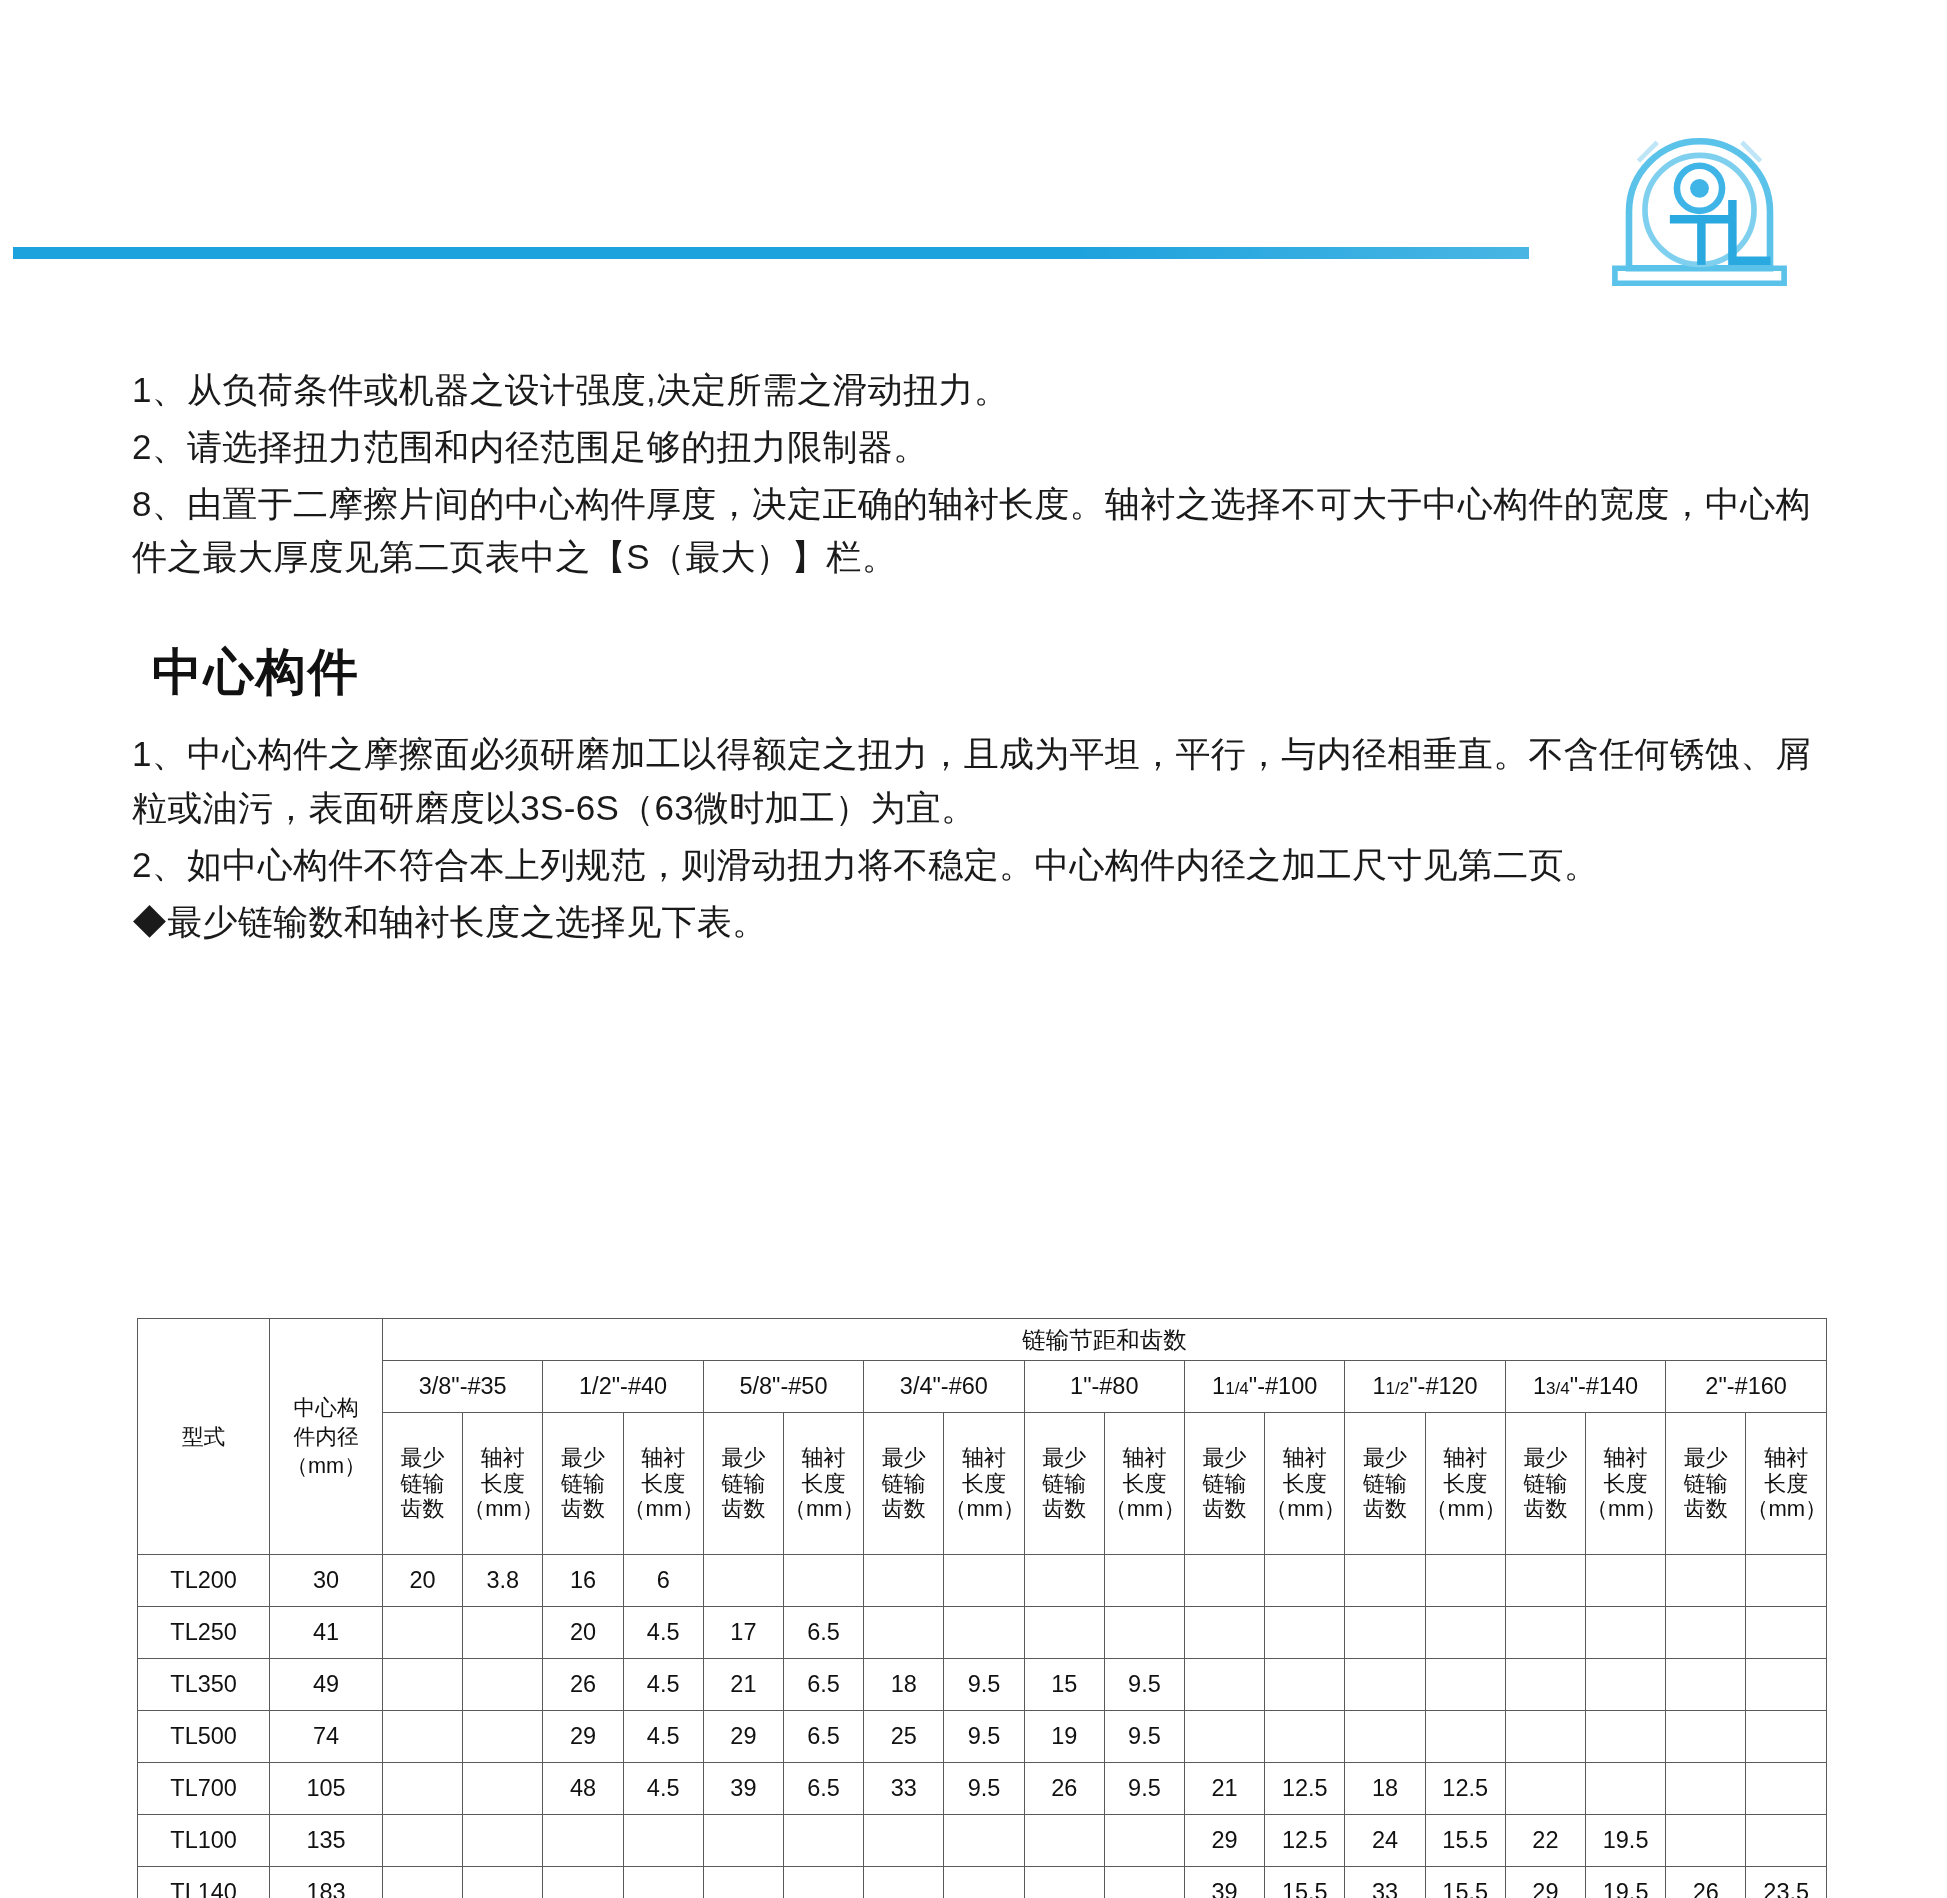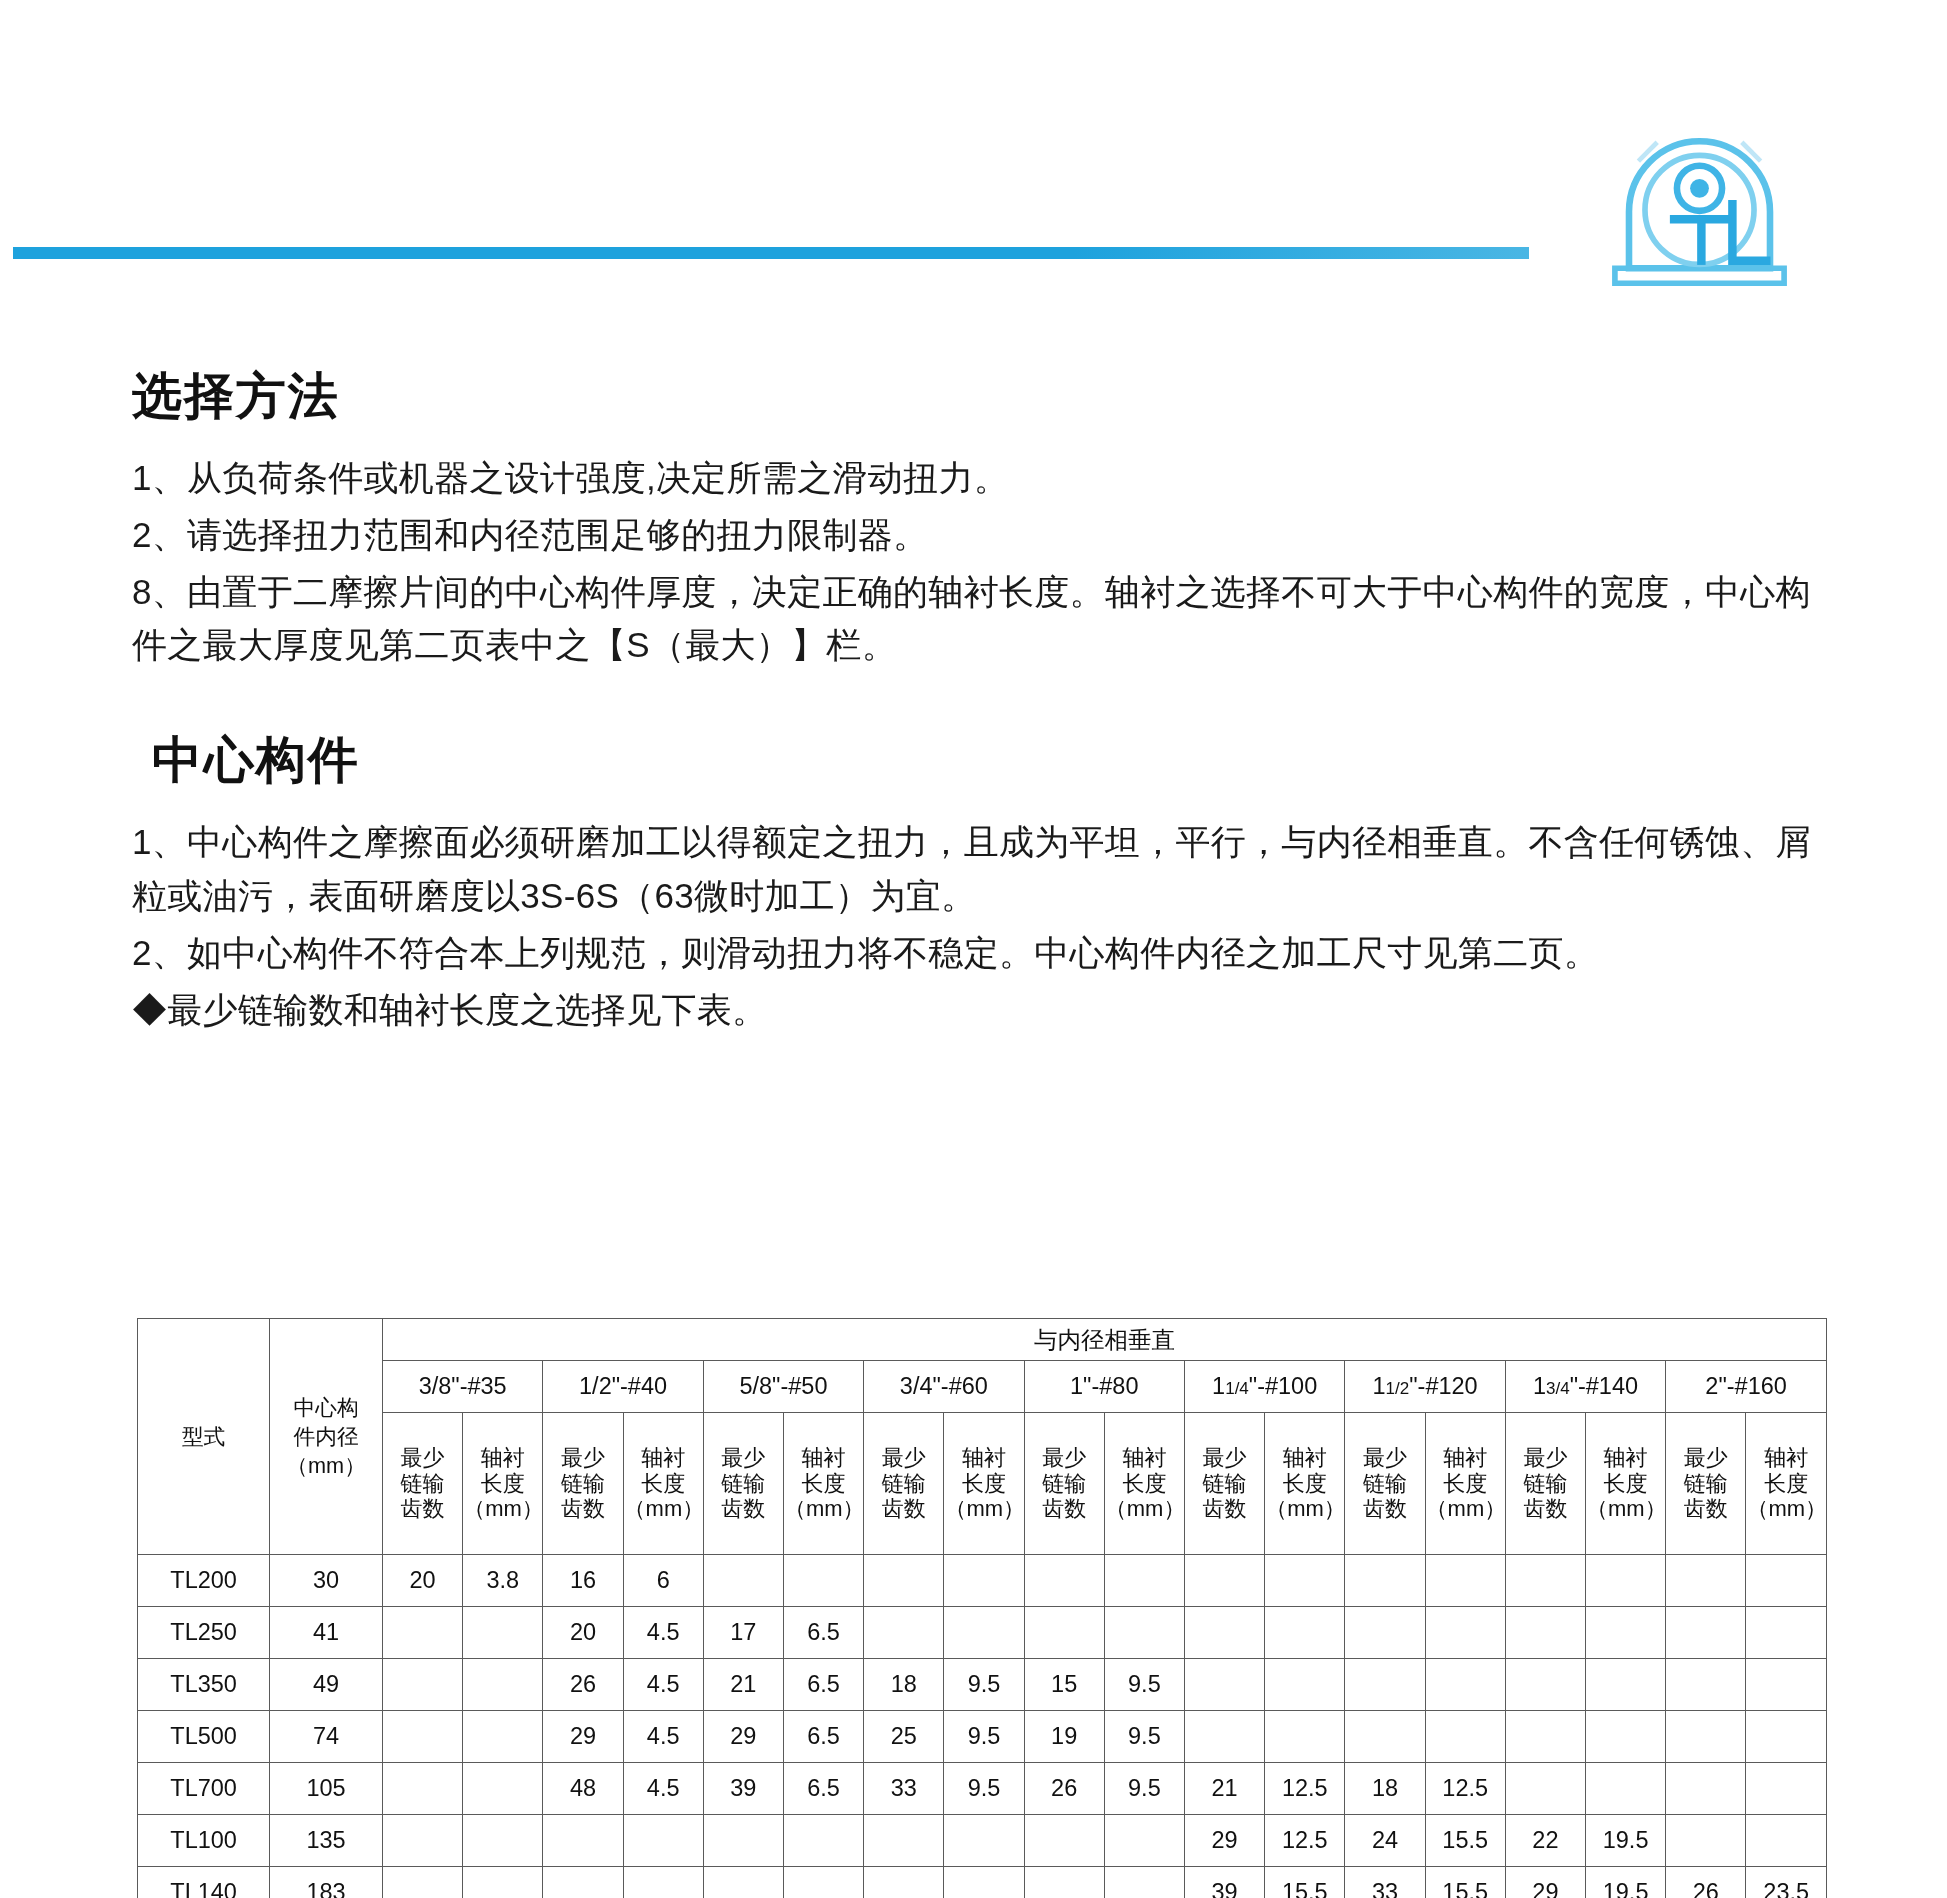--- a/index.html
+++ b/index.html
@@ -127,21 +127,20 @@
       <g fill="none" stroke="#bfe6f7" stroke-width="5">
         <path d="M50 66 L70 46"></path>
         <path d="M160 46 L180 66"></path>
       </g>
     </svg>
   </div>
 </div>
 
 <div class="content">
 
-  <h2 class="section-title">选择方法</h2>
   <p class="para">1、从负荷条件或机器之设计强度,决定所需之滑动扭力。</p>
   <p class="para">2、请选择扭力范围和内径范围足够的扭力限制器。</p>
   <p class="para">8、由置于二摩擦片间的中心构件厚度，决定正确的轴衬长度。轴衬之选择不可大于中心构件的宽度，中心构件之最大厚度见第二页表中之【S（最大）】栏。</p>
 
   <h2 class="section-title second">中心构件</h2>
   <p class="para">1、中心构件之摩擦面必须研磨加工以得额定之扭力，且成为平坦，平行，与内径相垂直。不含任何锈蚀、屑粒或油污，表面研磨度以3S-6S（63微时加工）为宜。</p>
   <p class="para">2、如中心构件不符合本上列规范，则滑动扭力将不稳定。中心构件内径之加工尺寸见第二页。</p>
   <p class="para">◆最少链输数和轴衬长度之选择见下表。</p>
 
 </div>
@@ -171,21 +170,21 @@
         <col class="col-sub">
     </colgroup>
     <thead>
       <tr>
         <td rowspan="3">型式</td>
         <td rowspan="3">
           <span class="vstack">中心构</span>
           <span class="vstack">件内径</span>
           <span class="vstack">（mm）</span>
         </td>
-        <td class="hdr-group" colspan="18">与内径相垂直</td>
+        <td class="hdr-group" colspan="18">链输节距和齿数</td>
       </tr>
       <tr>
         <td class="hdr-pitch" colspan="2">3/8"-#35</td>
         <td class="hdr-pitch" colspan="2">1/2"-#40</td>
         <td class="hdr-pitch" colspan="2">5/8"-#50</td>
         <td class="hdr-pitch" colspan="2">3/4"-#60</td>
         <td class="hdr-pitch" colspan="2">1"-#80</td>
         <td class="hdr-pitch" colspan="2"><span>1</span><span class="frac-small">1/4</span><span>"-#100</span></td>
         <td class="hdr-pitch" colspan="2"><span>1</span><span class="frac-small">1/2</span><span>"-#120</span></td>
         <td class="hdr-pitch" colspan="2"><span>1</span><span class="frac-small">3/4</span><span>"-#140</span></td>

